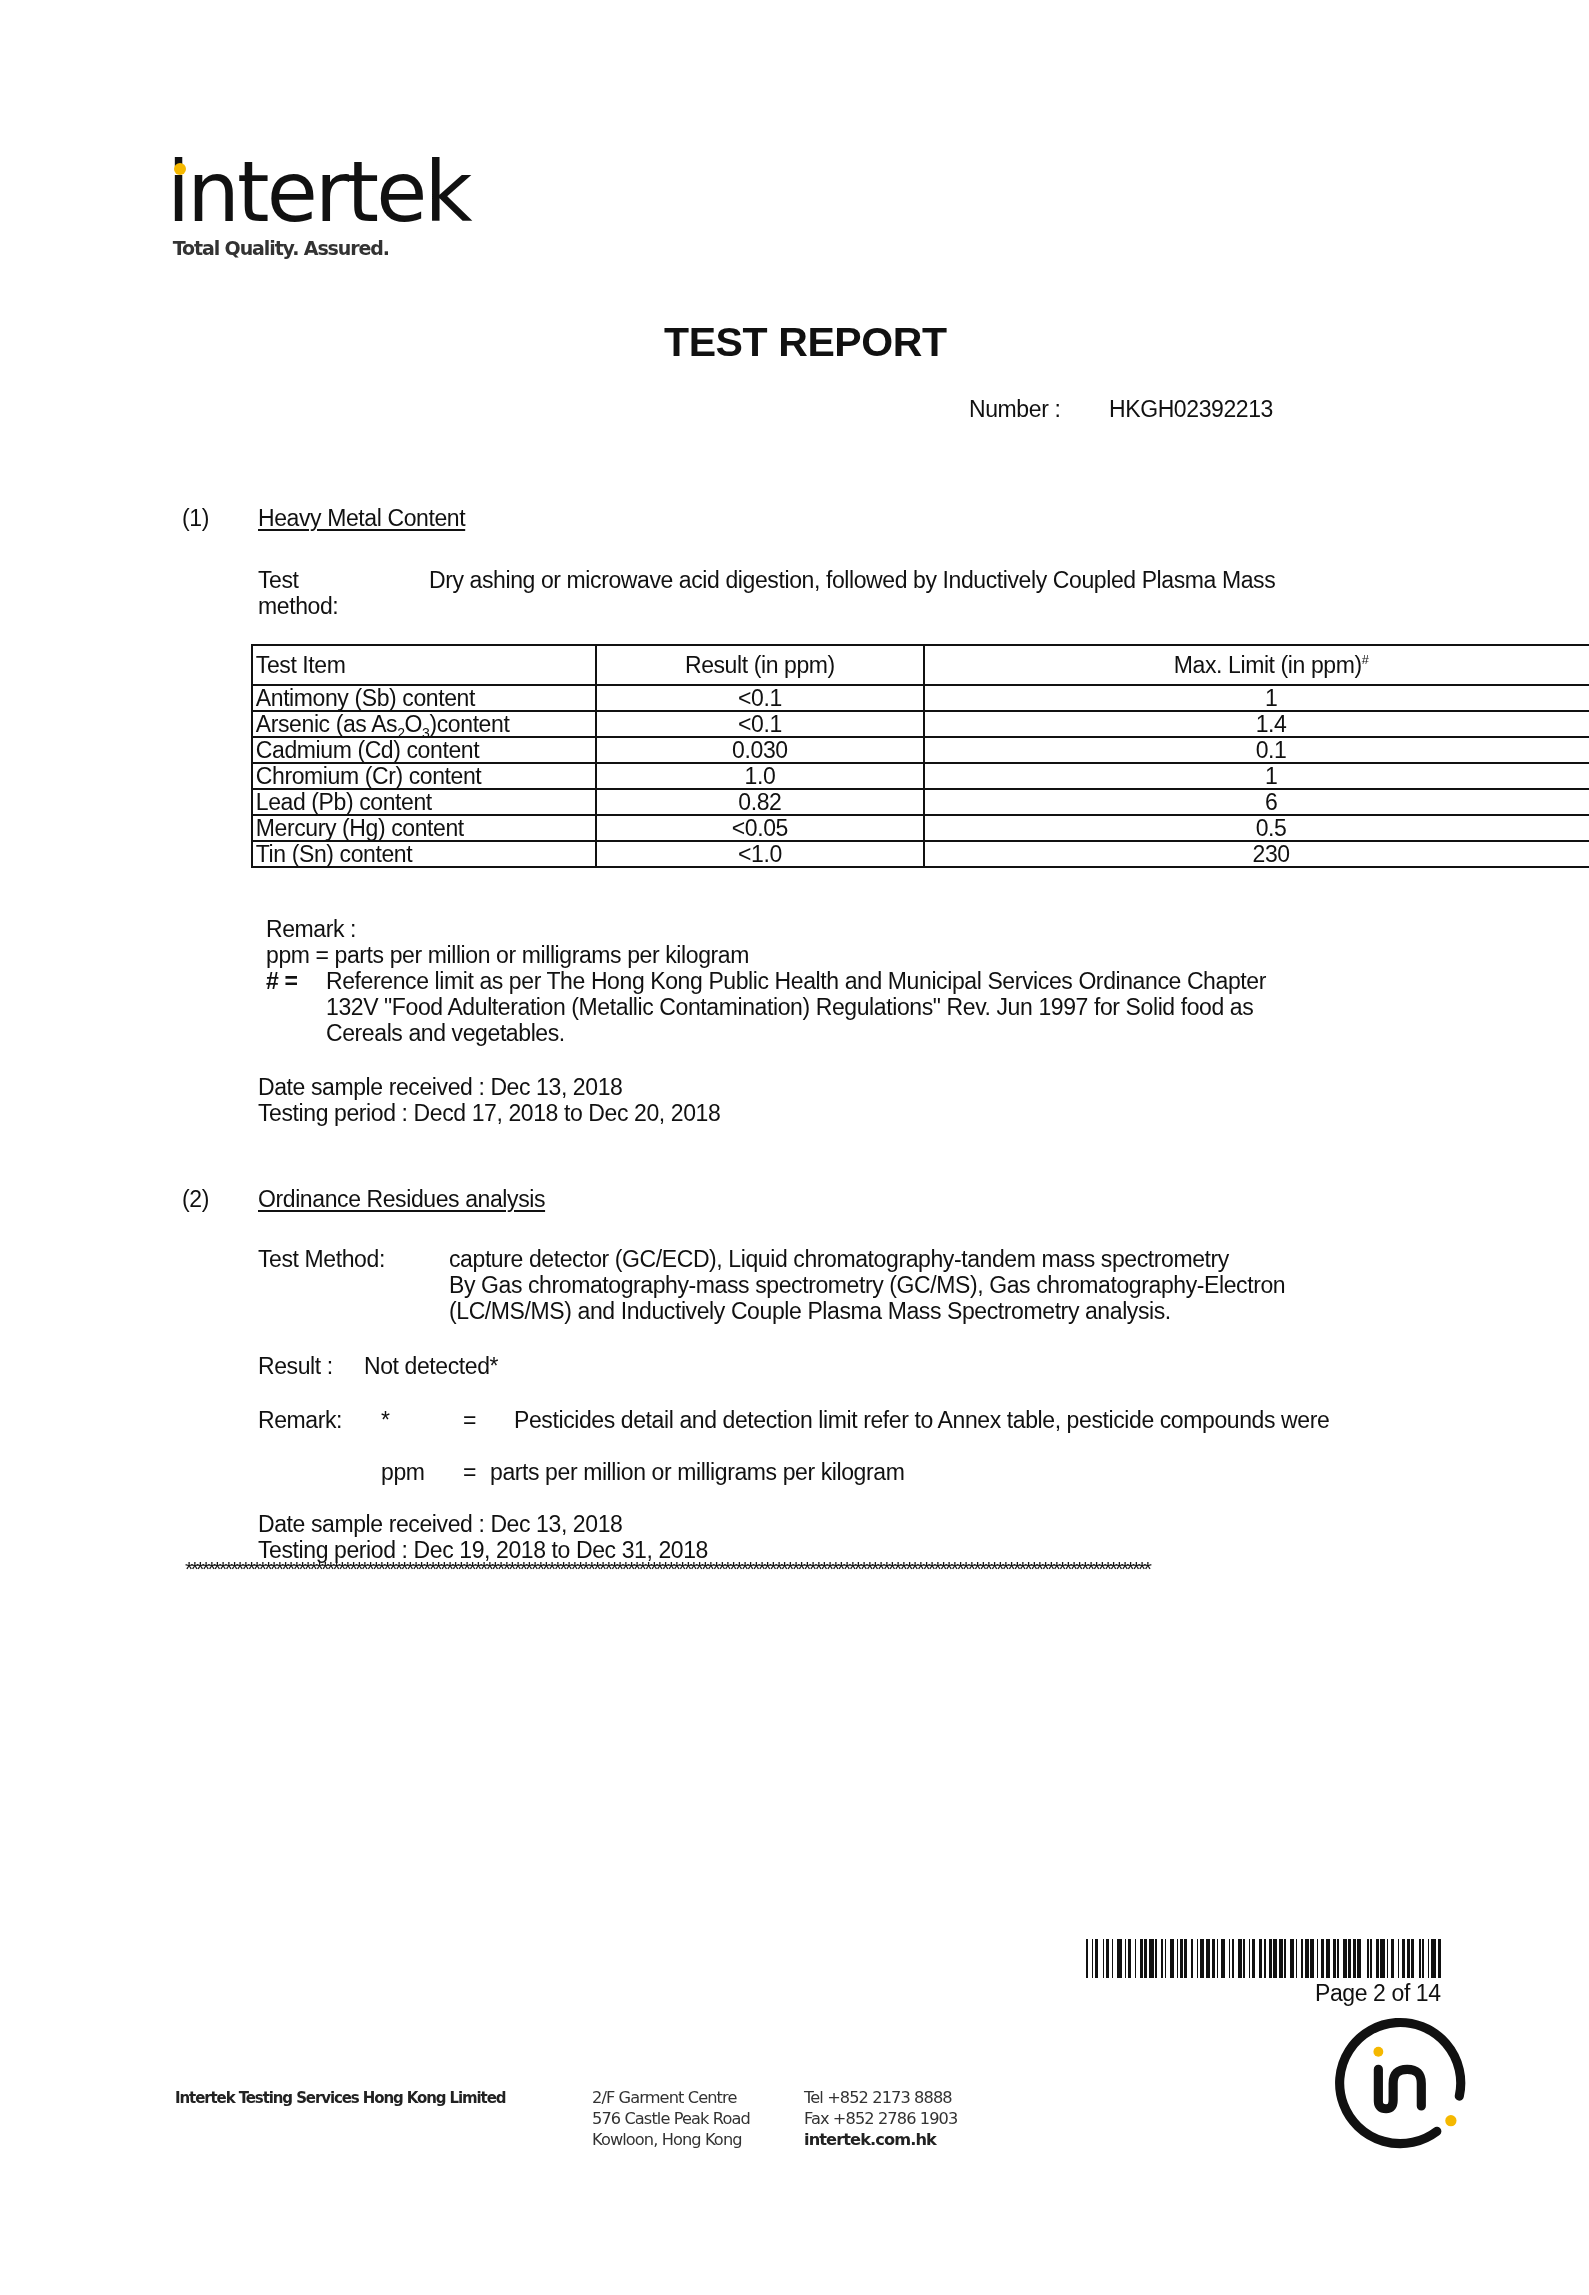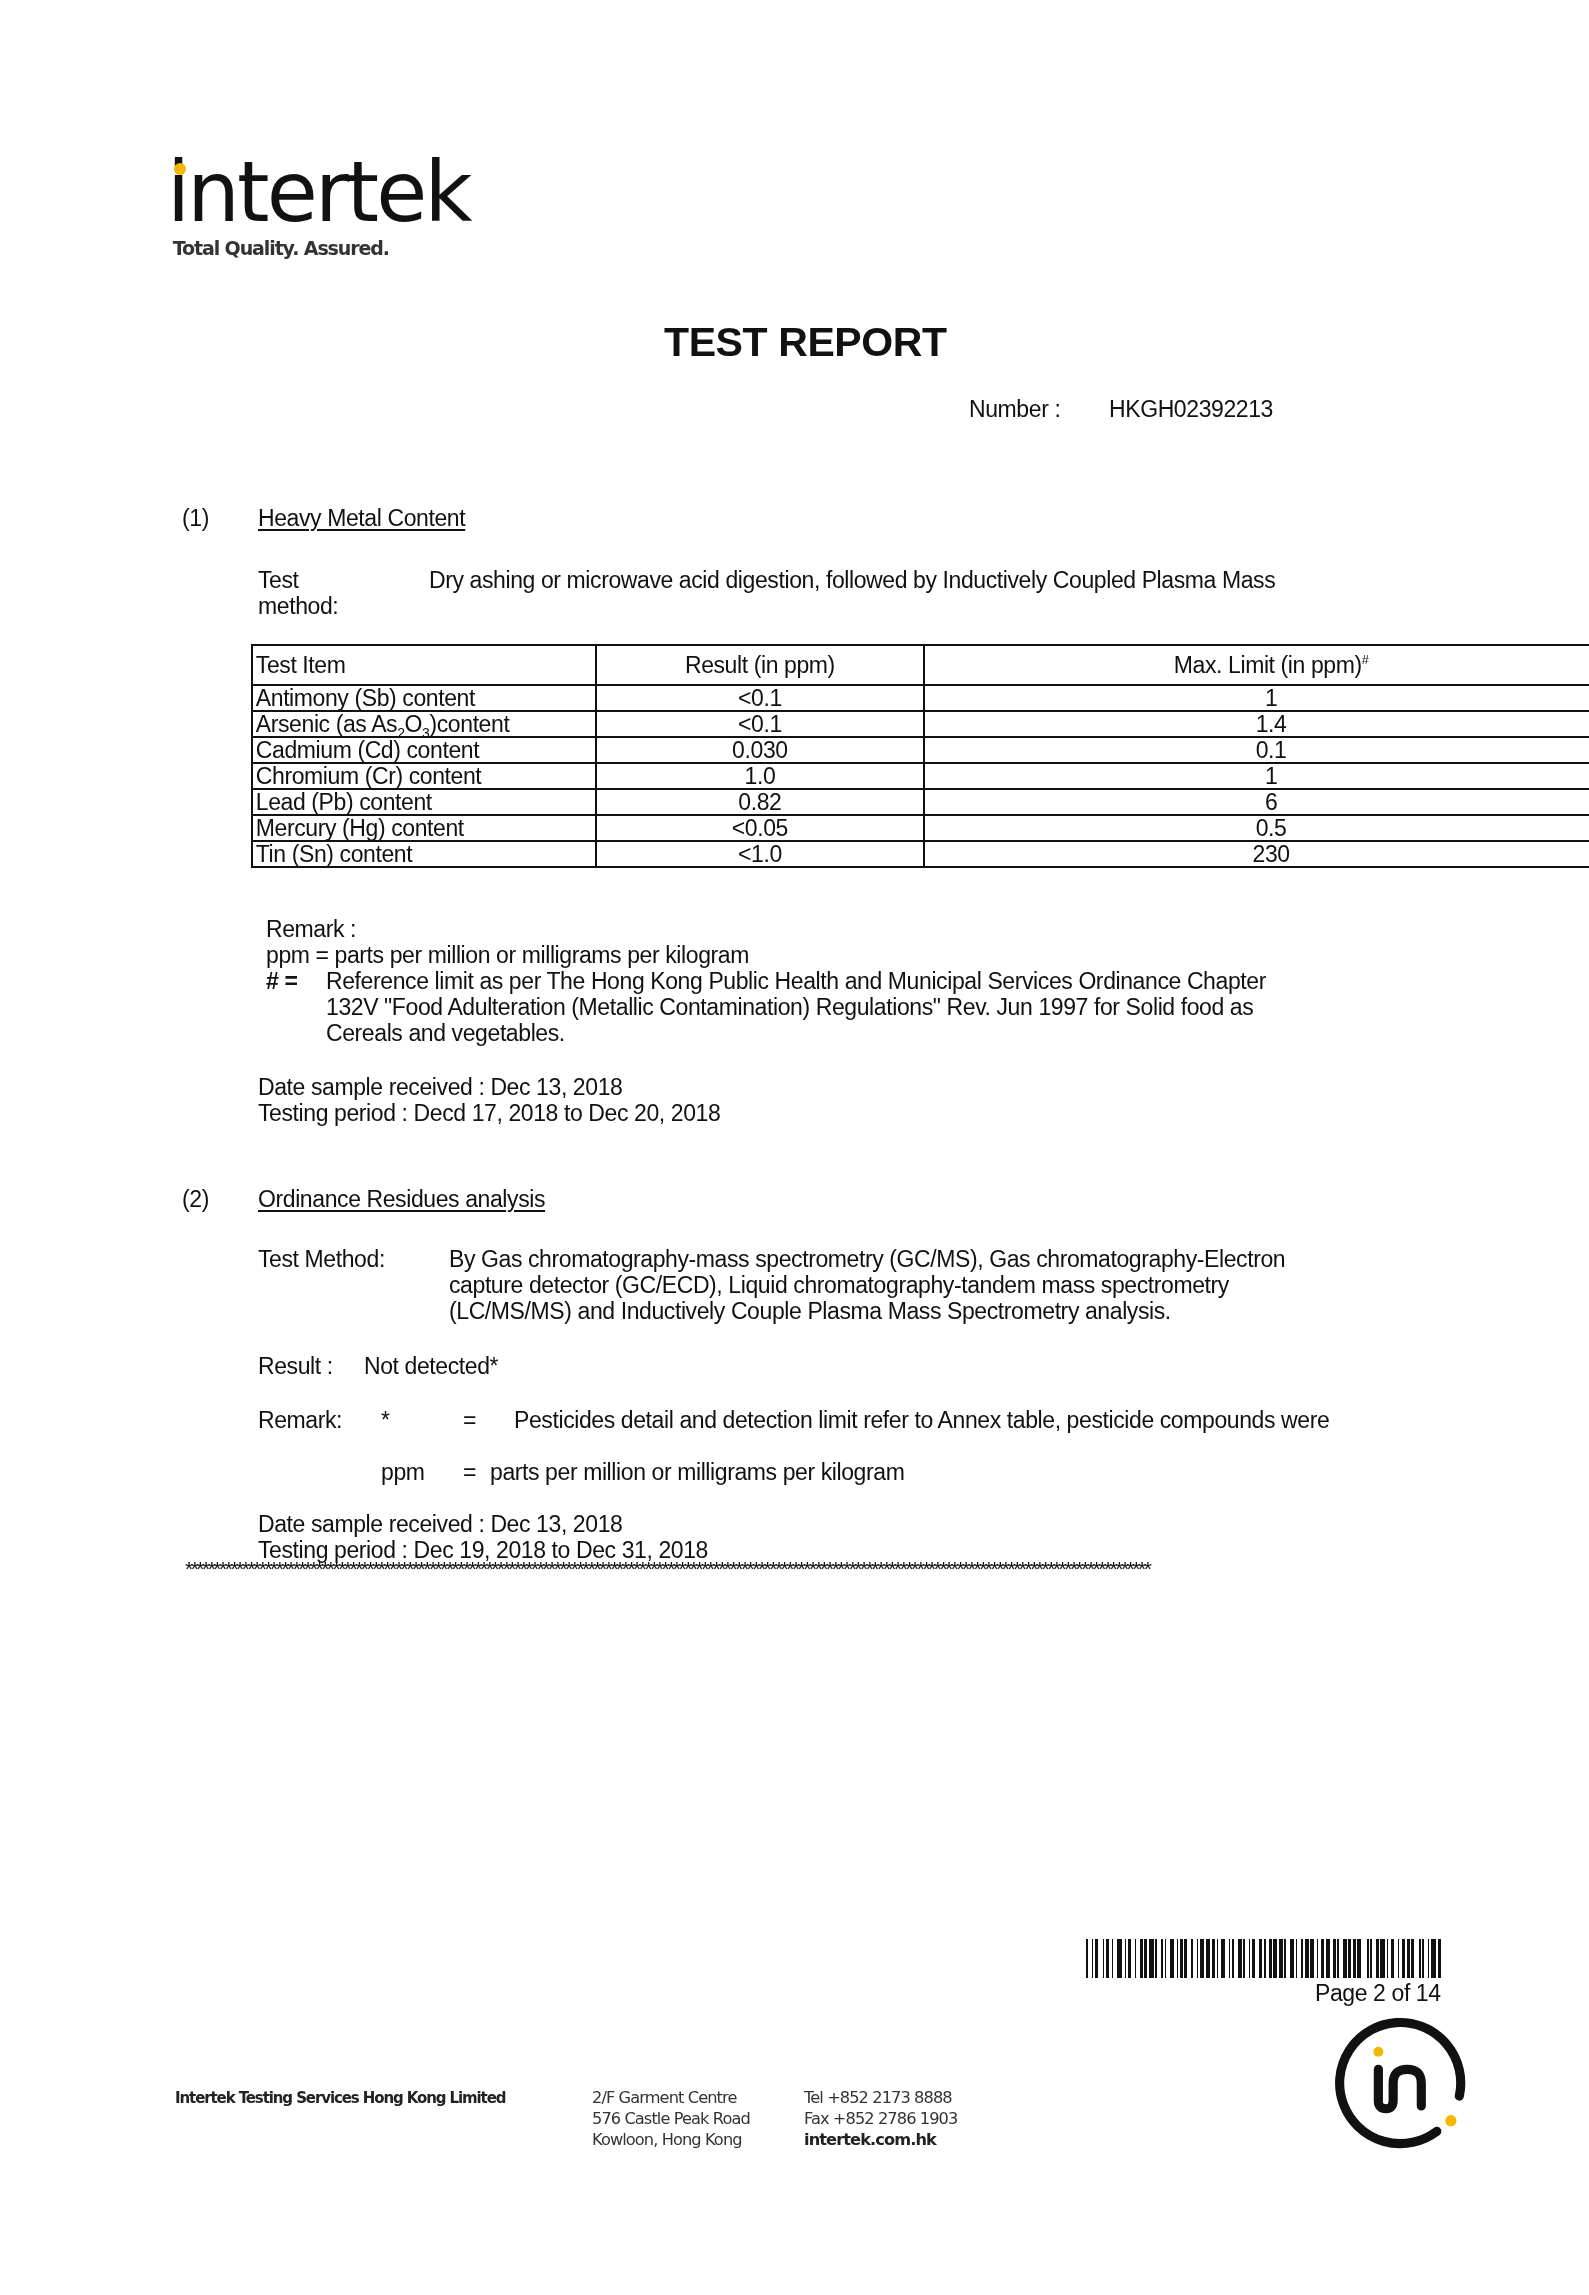--- a/index.html
+++ b/index.html
@@ -120,22 +120,22 @@
   <div>Cereals and vegetables.</div>
 </div>
 <div class="abs t" style="left:258px; top:1074px;">Date sample received : Dec 13, 2018</div>
 <div class="abs t" style="left:258px; top:1100px;">Testing period : Decd 17, 2018 to Dec 20, 2018</div>
 
 <div class="abs t sec-num" style="top:1186px;">(2)</div>
 <div class="abs t sec-head" style="top:1186px;">Ordinance Residues analysis</div>
 
 <div class="abs t" style="left:258px; top:1246px;">Test Method:</div>
 <div class="abs t" style="left:449px; top:1246px;">
+  <div>capture detector (GC/ECD), Liquid chromatography-tandem mass spectrometry</div>
   <div>By Gas chromatography-mass spectrometry (GC/MS), Gas chromatography-Electron</div>
-  <div>capture detector (GC/ECD), Liquid chromatography-tandem mass spectrometry</div>
   <div>(LC/MS/MS) and Inductively Couple Plasma Mass Spectrometry analysis.</div>
 </div>
 
 <div class="abs t" style="left:258px; top:1353px;">Result :</div>
 <div class="abs t" style="left:364px; top:1353px;">Not detected*</div>
 
 <div class="abs t" style="left:258px; top:1407px;">Remark:</div>
 <div class="abs t" style="left:381px; top:1407px;">*</div>
 <div class="abs t" style="left:463px; top:1407px;">=</div>
 <div class="abs t" style="left:490px; top:1407px;margin-left:24px;">

